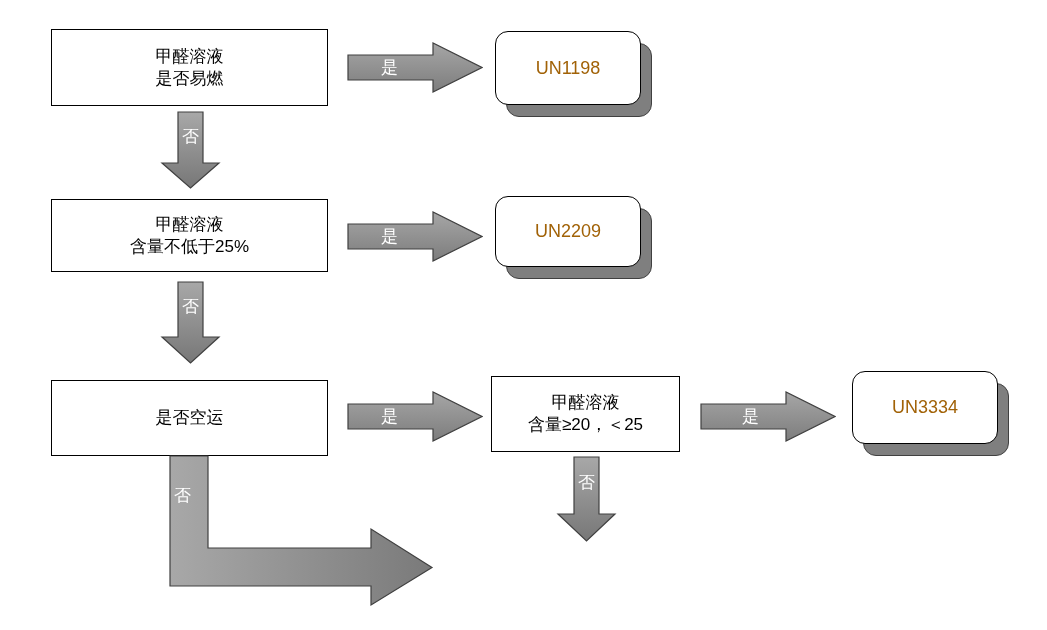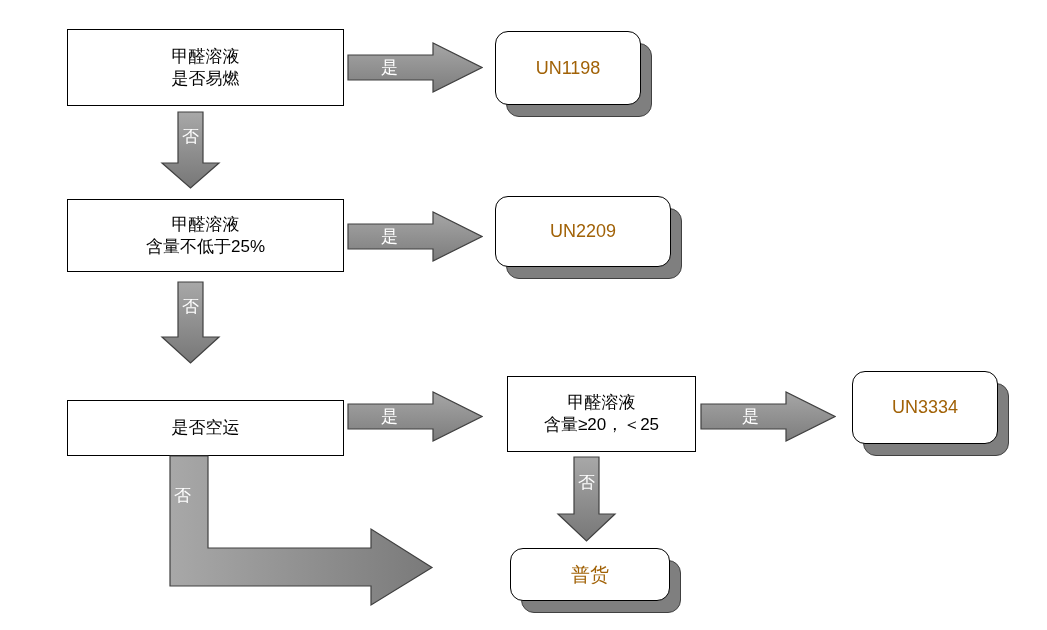--- a/index.html
+++ b/index.html
@@ -28,21 +28,20 @@
     box-sizing: border-box;
     background: #ffffff;
     border: 1.4px solid #000000;
     display: flex;
     flex-direction: column;
     align-items: center;
     justify-content: center;
     color: #000000;
     line-height: 1.28;
     text-align: center;
-    margin-left: 16px;
   }
   .dbox .line {
     display: block;
     white-space: nowrap;
     font-size: 17px;
   }
   .dbox .line.bold {
     font-weight: normal;
   }
   .dbox .line .b {
@@ -151,35 +150,35 @@
     <span class="line bold">含量不低于25%</span>
   </div>
 
   <div class="arrow" style="left:347px; top:211px;">
     <svg width="136" height="51" viewBox="0 0 136 51">
       <path d="M1,13 L86,13 L86,1 L135,25.5 L86,50 L86,38 L1,38 Z" fill="url(#gradHv)" stroke="#404040" stroke-width="1.2" stroke-linejoin="miter"></path>
     </svg>
     <span class="arrow-label" style="left:34px; top:17px;">是</span>
   </div>
 
-  <div class="rbox-wrap" style="left:495px; top:196px; width:176px; height:71px;text-align:right;">
+  <div class="rbox-wrap" style="left:495px; top:196px; width:146px; height:71px;text-align:right;">
     <div class="rbox-shadow"></div>
     <div class="rbox">
         <span>UN2209</span>
       </div>
   </div>
 
   <div class="arrow" style="left:160px; top:281px;">
     <svg width="61" height="83" viewBox="0 0 61 83">
       <path d="M18,1 L43,1 L43,56 L59,56 L30.5,82 L2,56 L18,56 Z" fill="url(#gradV)" stroke="#404040" stroke-width="1.2" stroke-linejoin="miter"></path>
     </svg>
     <span class="arrow-label" style="left:22px; top:17px;">否</span>
   </div>
 
-  <div class="dbox" style="left:51px; top:400px; width:277px; height:56px;align-items:center;">
+  <div class="dbox" style="left:51px; top:380px; width:277px; height:76px;align-items:center;">
     <span class="line"><span>是否</span><span class="b">空运</span></span>
   </div>
 
   <div class="arrow" style="left:347px; top:391px;">
     <svg width="136" height="51" viewBox="0 0 136 51">
       <path d="M1,13 L86,13 L86,1 L135,25.5 L86,50 L86,38 L1,38 Z" fill="url(#gradHv)" stroke="#404040" stroke-width="1.2" stroke-linejoin="miter"></path>
     </svg>
     <span class="arrow-label" style="left:34px; top:17px;">是</span>
   </div>
 
@@ -202,26 +201,20 @@
       </div>
   </div>
 
   <div class="arrow" style="left:556px; top:456px;">
     <svg width="61" height="86" viewBox="0 0 61 86">
       <path d="M18,1 L43,1 L43,58 L59,58 L30.5,85 L2,58 L18,58 Z" fill="url(#gradV)" stroke="#404040" stroke-width="1.2" stroke-linejoin="miter"></path>
     </svg>
     <span class="arrow-label" style="left:22px; top:18px;">否</span>
   </div>
 
-  <div class="rbox-wrap" style="left:510px; top:548px; width:160px; height:53px;">
-    <div class="rbox-shadow"></div>
-    <div class="rbox cjk">
-        <span>普货</span>
-      </div>
-  </div>
 
   <div class="arrow" style="left:160px; top:455px;">
     <svg width="275" height="152" viewBox="0 0 275 152">
       <path d="M10,1 L48,1 L48,93 L211,93 L211,74 L272,112.5 L211,150 L211,131 L10,131 Z" fill="url(#gradH)" stroke="#404040" stroke-width="1.2" stroke-linejoin="miter"></path>
     </svg>
     <span class="arrow-label" style="left:14px; top:32px;">否</span>
   </div>
 
 </div>
 

